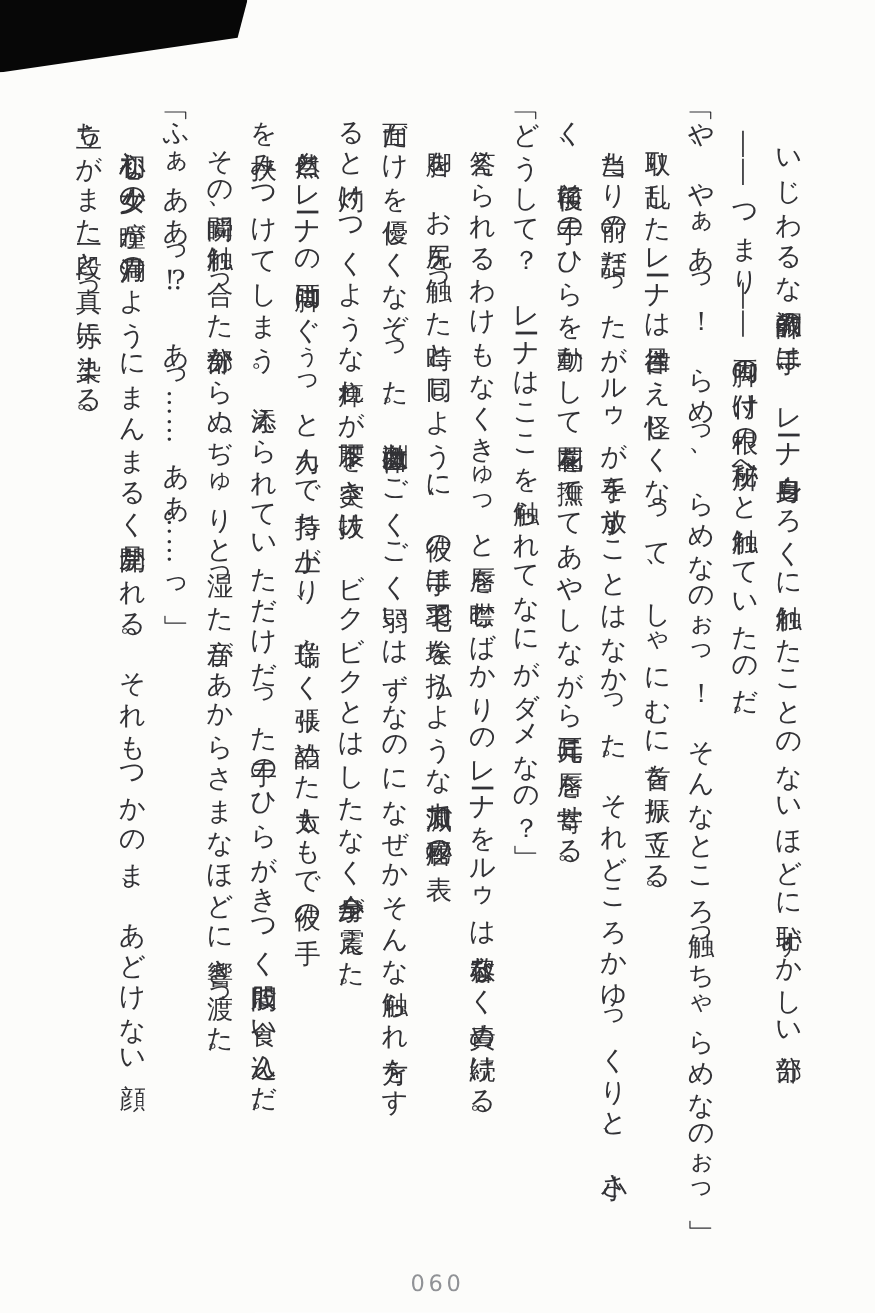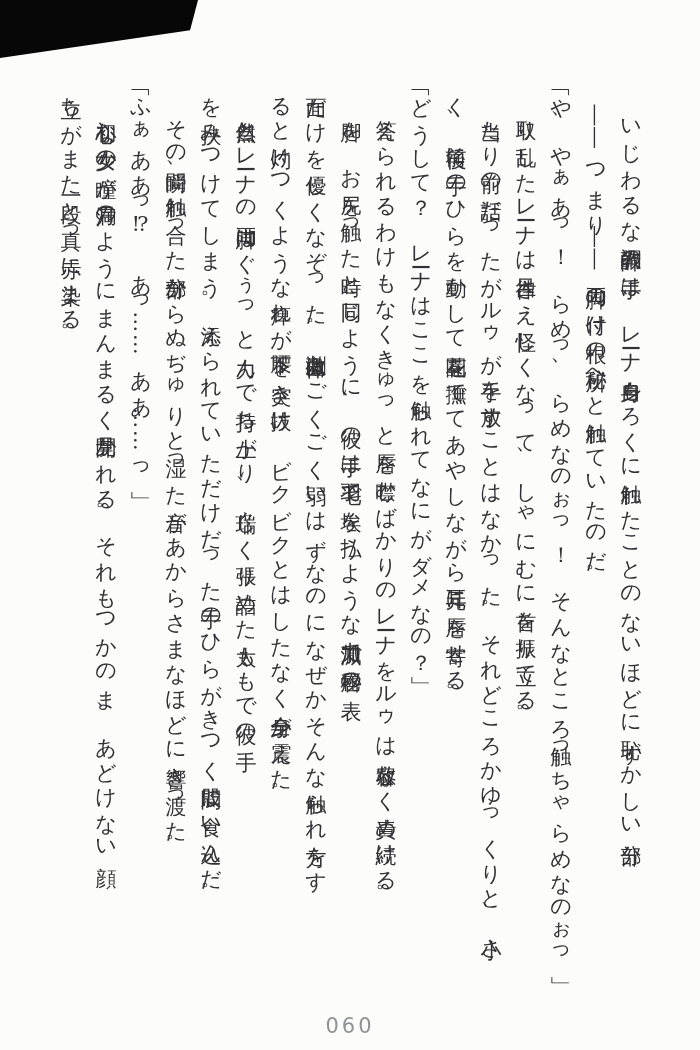--- a/index.html
+++ b/index.html
@@ -41,21 +41,21 @@
     margin: 0;
     padding: 0;
   }
   .page-number {
     position: absolute;
     bottom: 12px;
     left: 0;
     width: 700px;
     text-align: center;
     font-family: "DejaVu Sans", "Liberation Sans", sans-serif;
-    font-size: 21px;
+    font-size: 18px;
     letter-spacing: 3px;
     color: #909296;
   }
 </style>
 </head>
 <body>
 
 <div class="page">
 
   <div class="scan-blob"></div>

